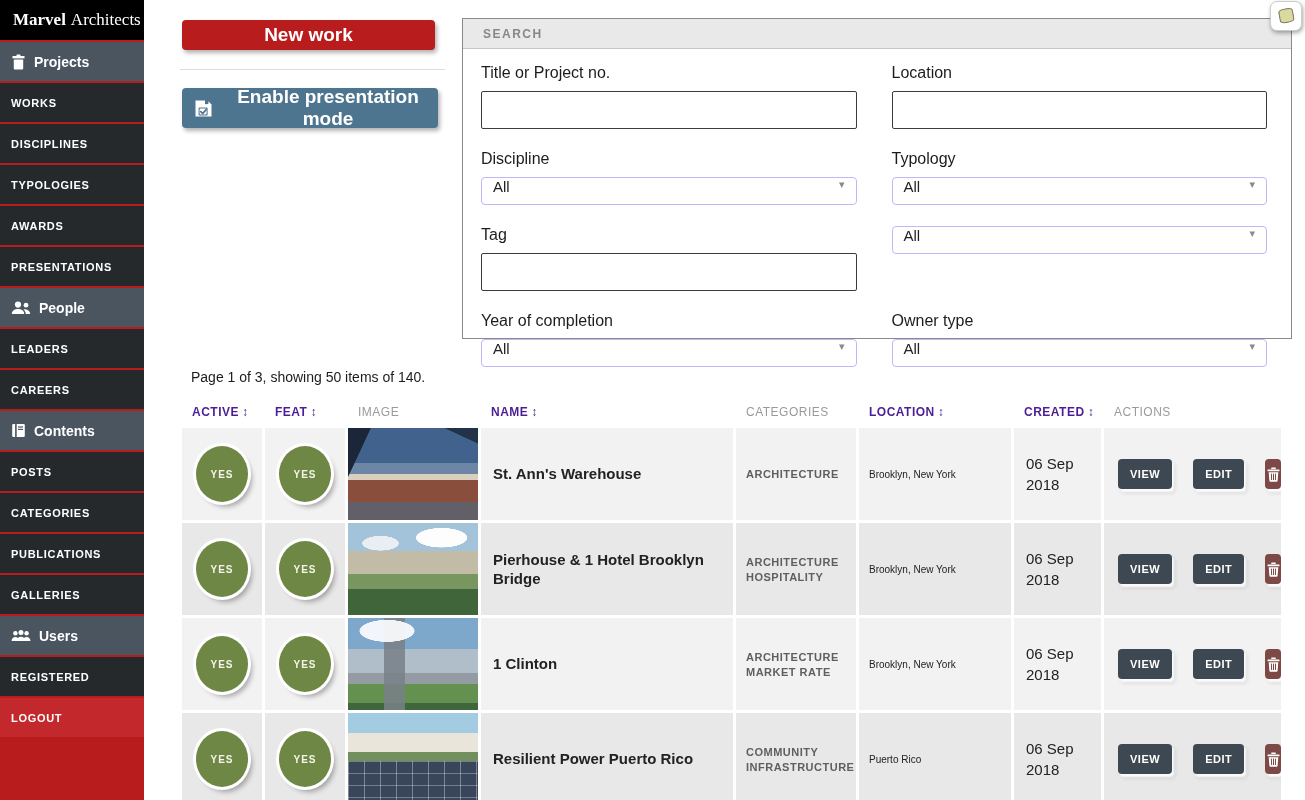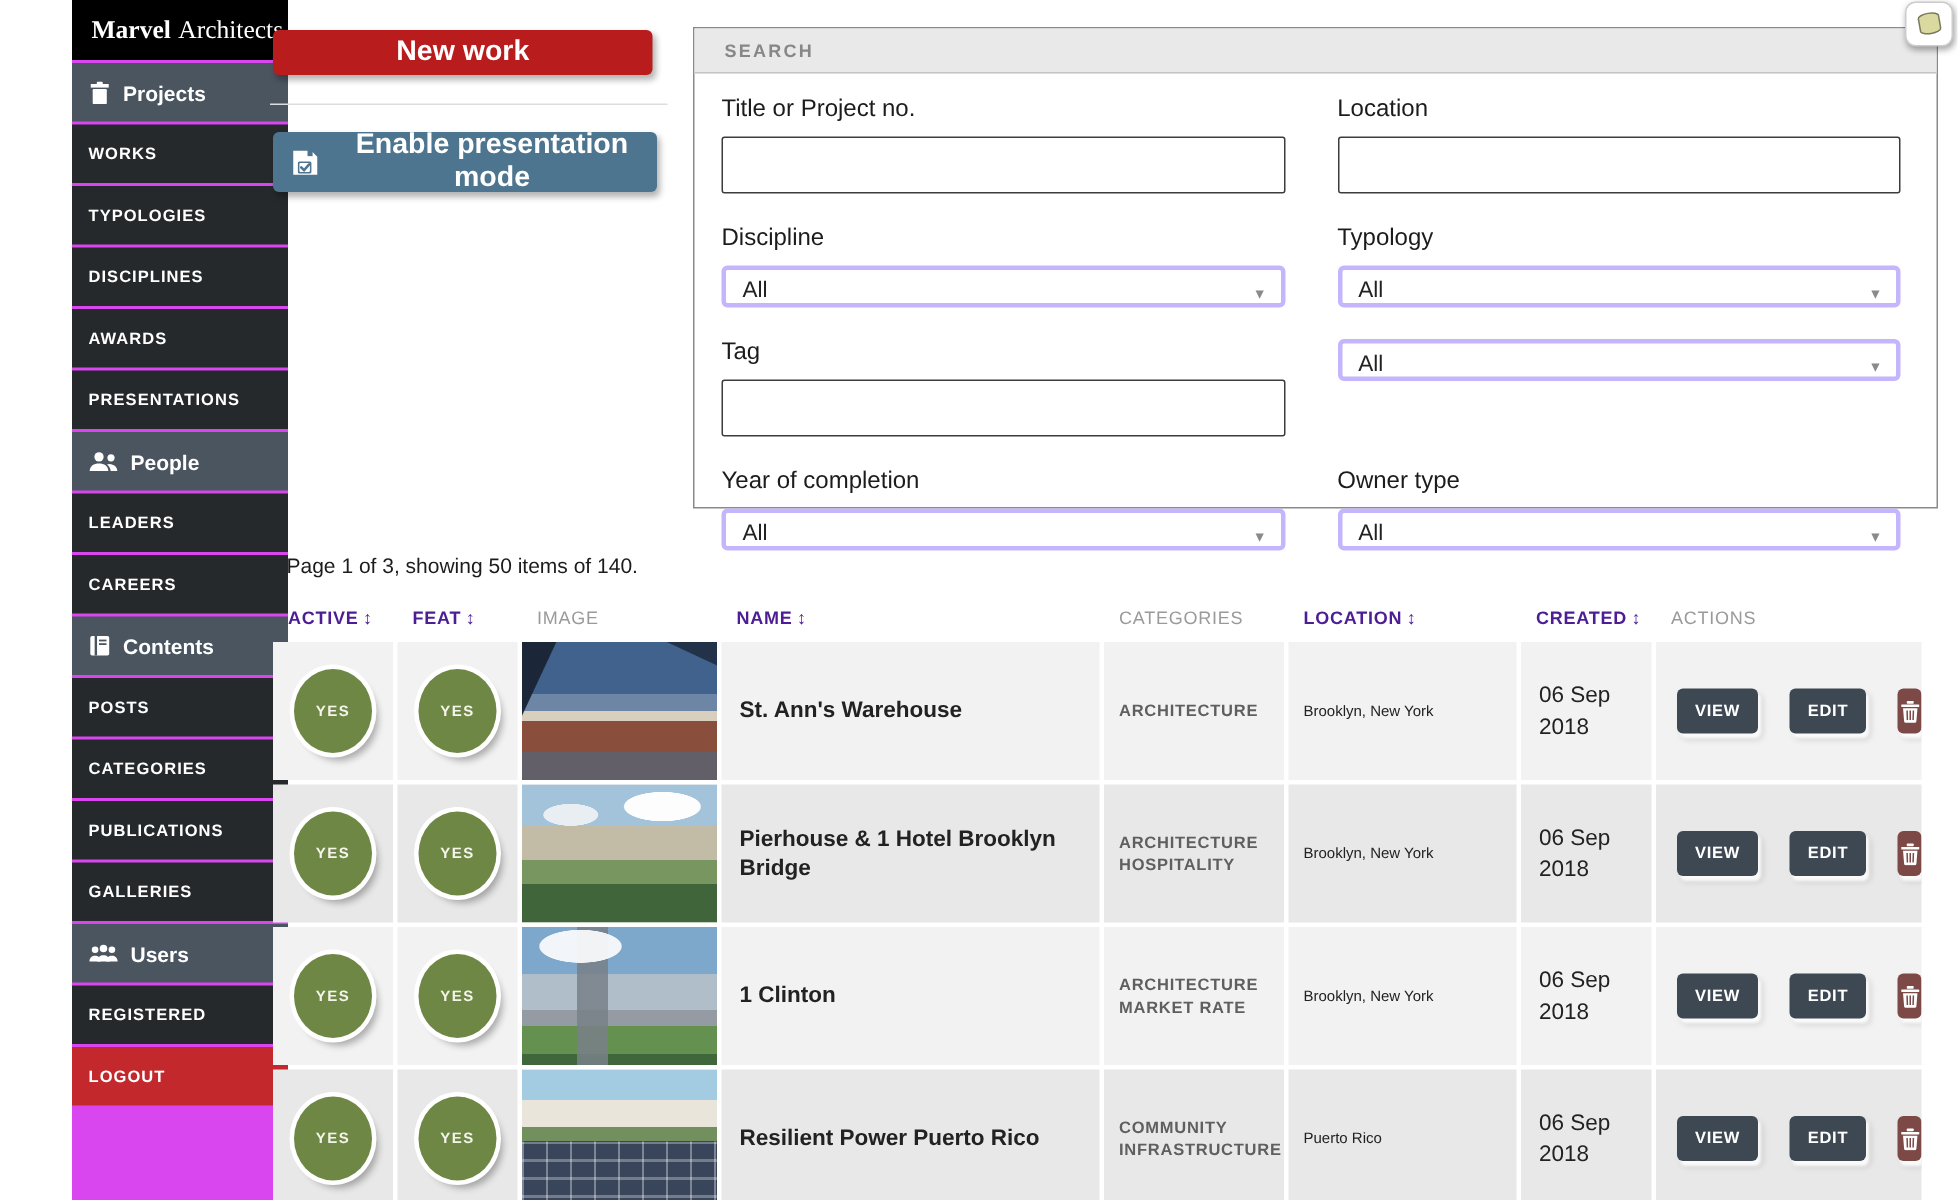--- a/index.html
+++ b/index.html
@@ -4,21 +4,21 @@
 <style>
   * { box-sizing: border-box; }
   html,body { margin:0; padding:0; }
   body {
     width:1305px; height:800px; overflow:hidden; background:#fff;
     font-family:"Liberation Sans", sans-serif; -webkit-font-smoothing:antialiased;
   }
   #app { position:relative; width:1305px; height:800px; }
 
   
-  .sidebar { position:absolute; left:0; top:0; width:144px; height:800px; background:#d946ef;margin-left:48px; }
+  .sidebar { position:absolute; left:0; top:0; width:144px; height:800px; background:#b91c1c; }
   .logo { height:40px; background:#000; color:#fff; display:flex; align-items:center;
           padding-left:13px; font-family:"Liberation Serif", serif; font-size:17px; }
   .logo .b { font-weight:bold; margin-right:5px; }
   .side-item { height:39px; margin-top:2px; display:flex; align-items:center; color:#fff; cursor:pointer; }
   .side-item.section { background:#4a5560; padding-left:11px; font-weight:bold; font-size:14px; gap:8px; }
   .side-item.link { background:#26292c; padding-left:11px; font-weight:bold; font-size:11px; letter-spacing:.7px; }
   .side-item.logout { background:#c3282c; padding-left:11px; font-weight:bold; font-size:11px; letter-spacing:.7px; }
   .icn { display:inline-flex; }
   .icn svg { display:block; }
 
@@ -41,21 +41,21 @@
   .search-panel { position:absolute; left:462px; top:18px; width:830px; height:321px;
                   border:1px solid #8a8a8a; background:#fff; }
   .search-head { height:30px; background:#e9e9e9; border-bottom:1px solid #c5c5c5; display:flex;
                  align-items:center; padding-left:20px; font-size:12px; letter-spacing:1.5px;
                  color:#878787; font-weight:bold; }
   .search-grid { display:grid; grid-template-columns:1fr 1fr; column-gap:35px; row-gap:21px;
                  padding:15px 24px 0 18px; align-items:start; }
   .flabel { font-size:16px; color:#1c1c1c; margin-bottom:9px; }
   .tinput { width:100%; height:38px; border:1px solid #3c3c3c; border-radius:2px; font-size:15px;
             padding:0 10px; font-family:inherit; }
-  .fselect { height:28px; border:3px solid #c4b5fd; border-radius:4px; display:flex; align-items:flex-end;
+  .fselect { height:28px; border:1px solid #c4b5fd; border-radius:4px; display:flex; align-items:flex-start;
              justify-content:space-between; padding:0 11px; font-size:15px; color:#222;
              cursor:pointer; background:#fff; }
   .chev { color:#8a8a8a; font-size:11px; }
 
   
   .page-info { position:absolute; left:180px; top:369px; font-size:14px; color:#1c1c1c;margin-left:11px; }
   .table { position:absolute; left:182px; top:396px; width:1103px; }
   .thead, .trow { display:grid; grid-template-columns:80px 80px 130px 252px 120px 152px 87px 177px; column-gap:3px; }
   .thead { height:32px; align-items:center; }
   .th { font-size:12px; color:#9a9a9a; letter-spacing:.5px; padding-left:10px; white-space:nowrap; }
@@ -118,24 +118,24 @@
             <rect x="1.5" y="2" width="12" height="2.4"></rect>
             <rect x="2.8" y="5.4" width="9.4" height="10" rx="0.8"></rect>
           </svg>
         </span>
         <span class="slabel">Projects</span>
       </div>
       <div class="side-item link">
         <span>WORKS</span>
       </div>
       <div class="side-item link">
+        <span>DISCIPLINES</span>
+      </div>
+      <div class="side-item link">
         <span>TYPOLOGIES</span>
-      </div>
-      <div class="side-item link">
-        <span>DISCIPLINES</span>
       </div>
       <div class="side-item link">
         <span>AWARDS</span>
       </div>
       <div class="side-item link">
         <span>PRESENTATIONS</span>
       </div>
       <div class="side-item section">
         <span class="icn">
           <svg width="20" height="14" viewBox="0 0 20 14" fill="#fff">

